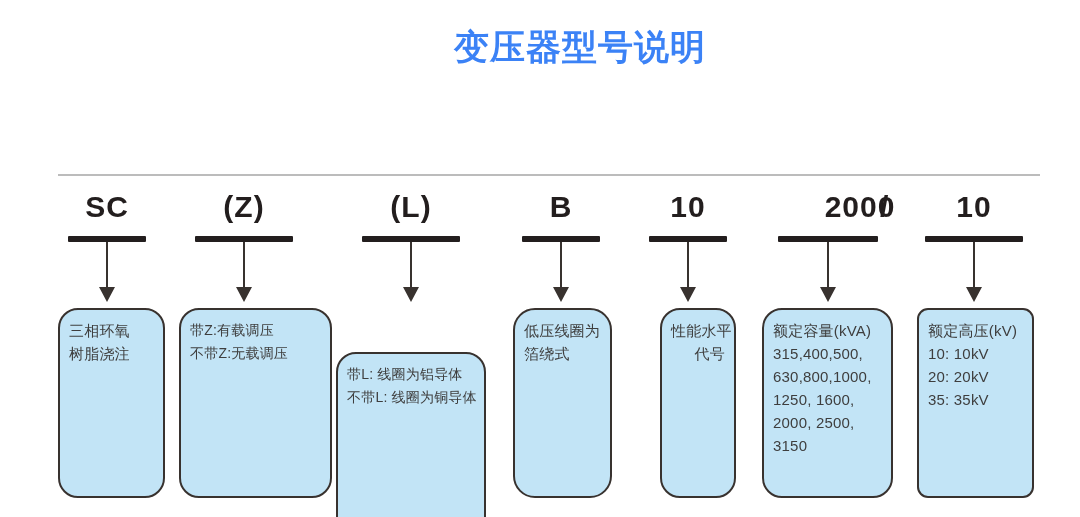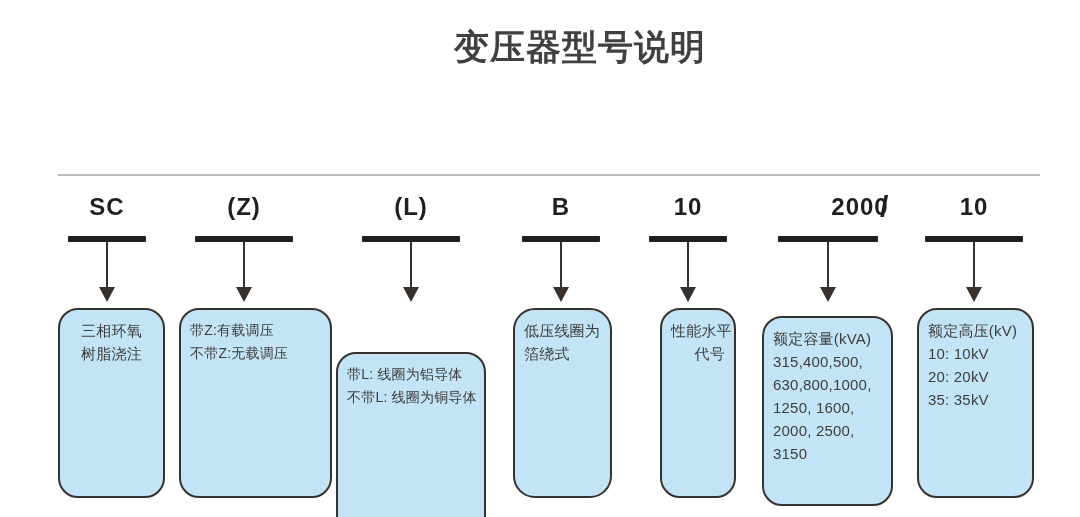--- a/index.html
+++ b/index.html
@@ -12,38 +12,38 @@
     font-family: "Liberation Sans", "DejaVu Sans", sans-serif;
   }
   .title {
     position: absolute;
     top: 24px;
     left: 580px;
     transform: translateX(-50%);
     font-size: 35px;
     font-weight: bold;
     letter-spacing: 1px;
-    color: #404040;
+    color: #3b82f6;
     white-space: nowrap;
   }
   .rule {
     position: absolute;
     top: 174px;
     left: 58px;
     width: 982px;
     height: 2px;
     background: #bcbcbc;
   }
   .code {
     position: absolute;
     top: 190px;
     height: 34px;
     line-height: 34px;
     text-align: center;
-    font-size: 24px;
+    font-size: 30px;
     font-weight: bold;
     letter-spacing: 1px;
     color: #231e1e;
     white-space: nowrap;
   }
   .slash {
     position: absolute;
     top: 190px;
     height: 34px;
     line-height: 34px;
@@ -98,21 +98,21 @@
 
   <div class="title">变压器型号说明</div>
 
   <div class="rule"></div>
 
   <div>
     <div class="code" style="left:47px; width:120px;">SC</div>
     <div class="underline" style="left:68px; width:78px;"></div>
     <div class="stem" style="left:106px;"></div>
     <div class="head" style="left:99px;"></div>
-    <div class="box" style="left:58px; width:107px;text-align:center;">三相环氧
+    <div class="box" style="left:58px; width:107px;">三相环氧
 树脂浇注</div>
   </div>
 
   <div>
     <div class="code" style="left:184px; width:120px;">(Z)</div>
     <div class="underline" style="left:195px; width:98px;"></div>
     <div class="stem" style="left:243px;"></div>
     <div class="head" style="left:236px;"></div>
     <div class="box small" style="left:179px; width:153px;">带Z:有载调压
 不带Z:无载调压</div>
@@ -143,34 +143,34 @@
     <div class="head" style="left:680px;"></div>
     <div class="box" style="left:660px; width:76px;text-align:right;">性能水平
 代号</div>
   </div>
 
   <div>
     <div class="code" style="left:800px; width:120px;">2000</div>
     <div class="underline" style="left:778px; width:100px;"></div>
     <div class="stem" style="left:827px;"></div>
     <div class="head" style="left:820px;"></div>
-    <div class="box" style="left:762px; width:131px;margin-top:8px;">额定容量(kVA)
+    <div class="box" style="left:762px; width:131px;">额定容量(kVA)
 315,400,500,
 630,800,1000,
 1250, 1600,
 2000, 2500,
 3150</div>
   </div>
 
   <div class="slash" style="left:880px;">/</div>
 
   <div>
     <div class="code" style="left:914px; width:120px;">10</div>
     <div class="underline" style="left:925px; width:98px;"></div>
     <div class="stem" style="left:973px;"></div>
     <div class="head" style="left:966px;"></div>
-    <div class="box" style="left:917px; width:117px;">额定高压(kV)
+    <div class="box" style="left:917px; width:117px;border-radius:11px;">额定高压(kV)
 10: 10kV
 20: 20kV
 35: 35kV</div>
   </div>
 
 </div>
 
 </body></html>

